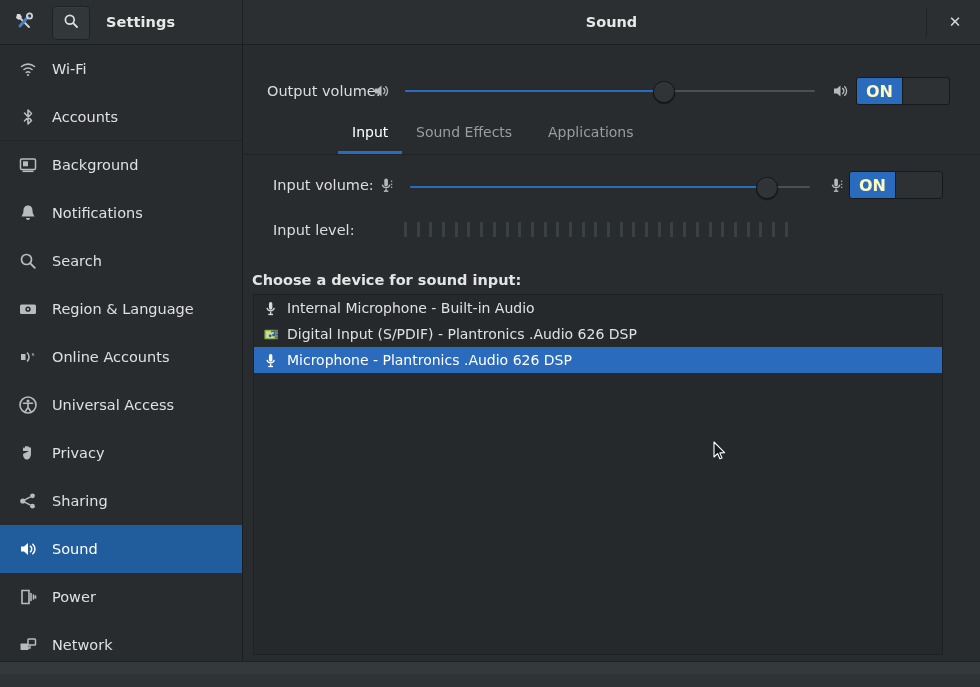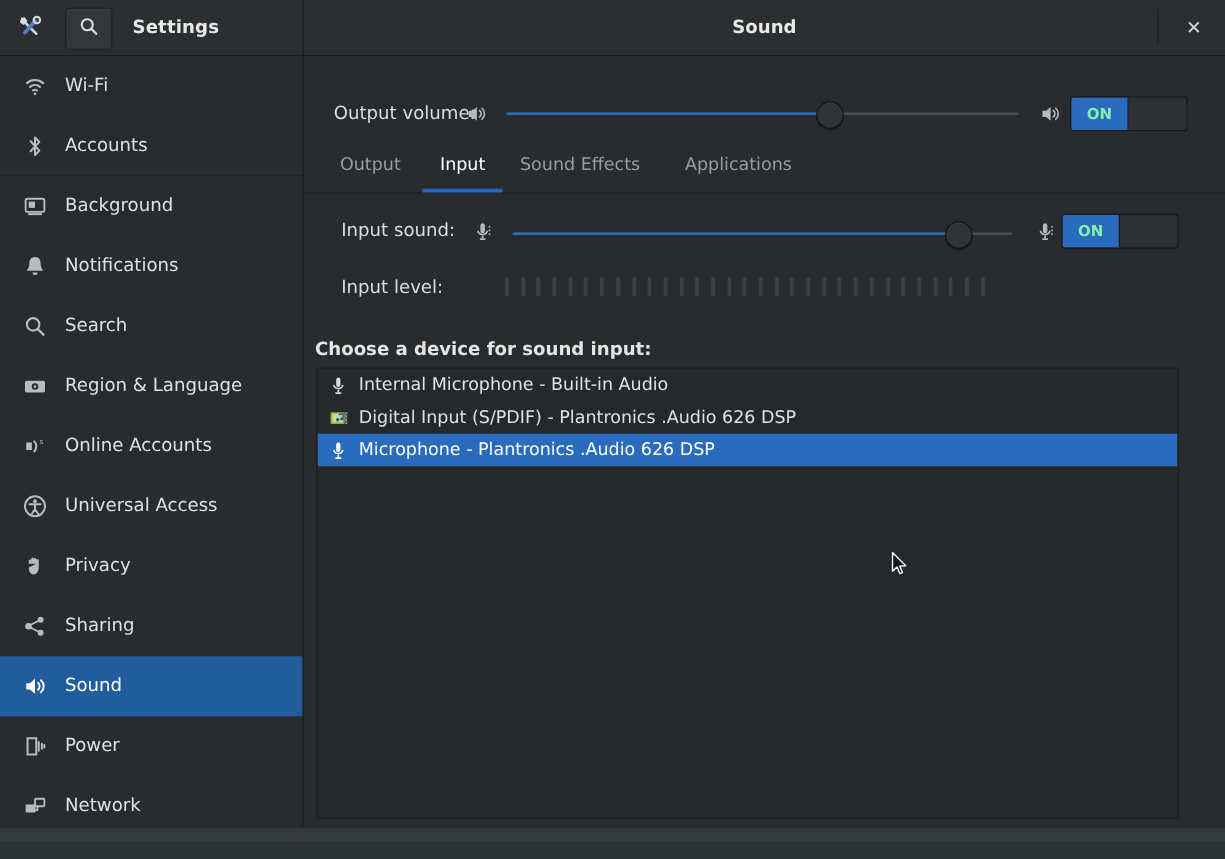--- a/index.html
+++ b/index.html
@@ -244,23 +244,23 @@
   }
   .switch-on {
     position: absolute;
     left: 0; top: 0;
     width: 50%;
     height: 100%;
     background: #2a6bbd;
     display: flex;
     align-items: center;
     justify-content: center;
-    font-size: 12px;
+    font-size: 16px;
     font-weight: bold;
-    color: #86efac;
+    color: #fef9c3;
     border-right: 1px solid #17191b;
     box-sizing: border-box;
   }
 
   
   .tabbar {
     position: absolute;
     left: 0;
     top: 66px;
     width: 736px;
@@ -565,28 +565,27 @@
             <path d="M12.6 4.6 A5.8 5.8 0 0 1 12.6 13.4" fill="none" stroke="currentColor" stroke-width="1.3" stroke-linecap="round"></path>
           </svg>
       </span>
 
       <div class="switch" style="left:612px; top:6px;">
         <div class="switch-on">ON</div>
       </div>
     </div>
 
     <div class="tabbar">
-      <div class="tab" style="left:14px;">Output</div>
       <div class="tab active" style="left:94px;">Input</div>
       <div class="tab" style="left:158px;">Sound Effects</div>
       <div class="tab" style="left:290px;">Applications</div>
     </div>
 
     <div>
-      <span class="in-label" style="left:29px; top:132px;">Input sound:</span>
+      <span class="in-label" style="left:29px; top:132px;">Input volume:</span>
 
       <span class="vol-ico-left" style="left:133px; top:130px;">
         <svg width="18" height="18" viewBox="0 0 18 18">
             <rect x="6.3" y="2.5" width="3.6" height="8" rx="1.8" fill="currentColor"></rect>
             <path d="M4.3 8.6 A3.9 3.9 0 0 0 11.9 8.6" fill="none" stroke="currentColor" stroke-width="1.3"></path>
             <line x1="8.1" y1="12.6" x2="8.1" y2="15" stroke="currentColor" stroke-width="1.4"></line>
             <line x1="5.9" y1="15.2" x2="10.3" y2="15.2" stroke="currentColor" stroke-width="1.4"></line>
             <circle cx="13.6" cy="5.3" r="0.75" fill="currentColor"></circle>
             <circle cx="13.6" cy="8.3" r="0.75" fill="currentColor"></circle>
             <circle cx="13.6" cy="11.3" r="0.75" fill="currentColor"></circle>

